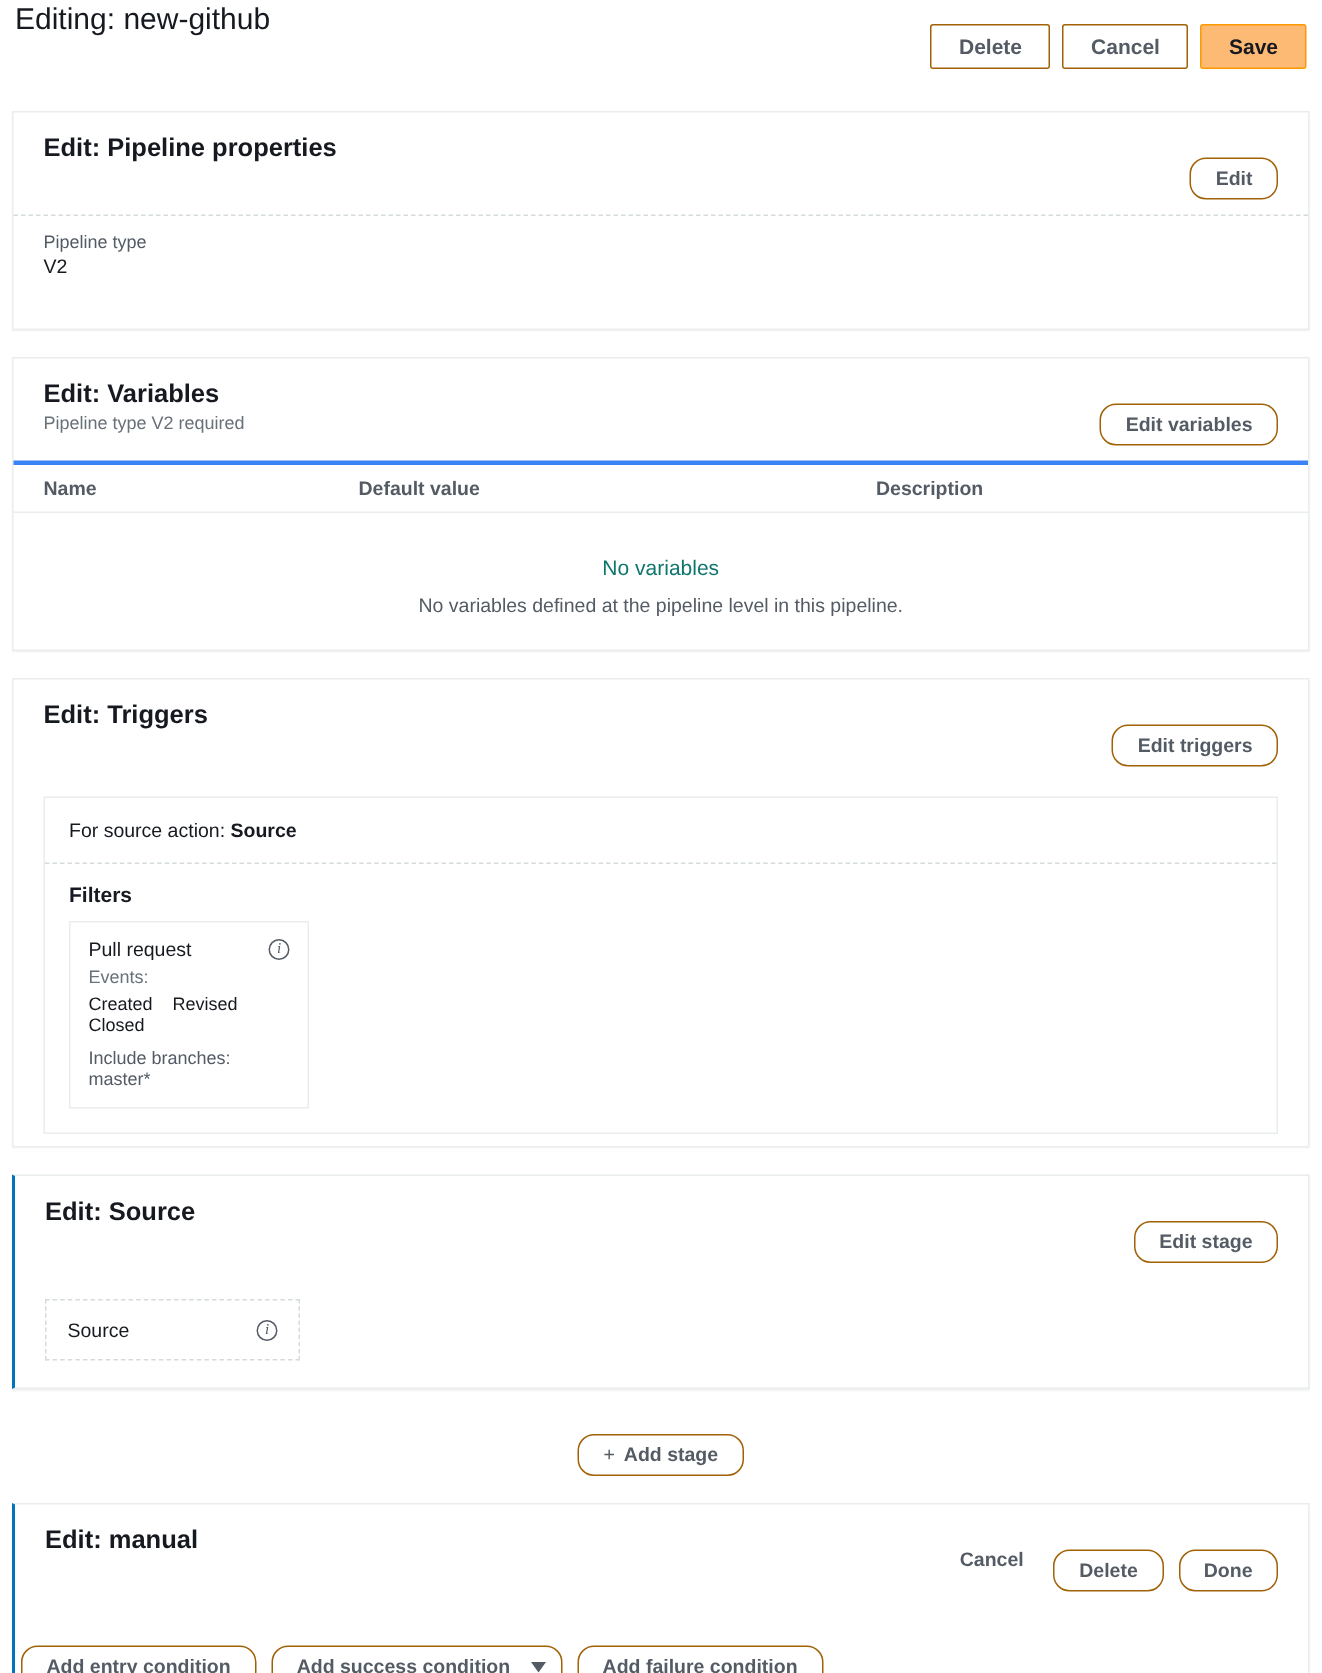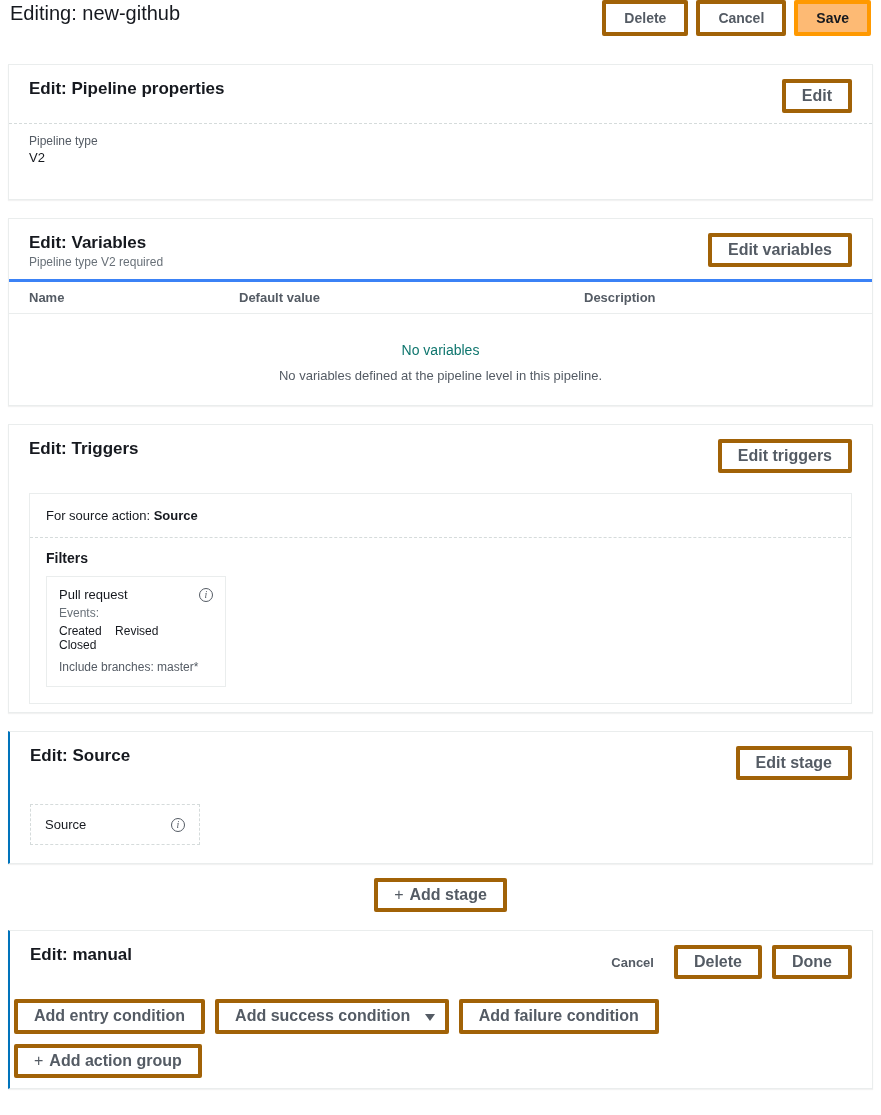--- a/index.html
+++ b/index.html
@@ -21,35 +21,37 @@
     font-size: 20px;
     font-weight: 400;
     margin: 2px 0 0 0;
   }
   .btn-row { display: flex; gap: 8px; }
   .btn {
     font-family: inherit;
     font-size: 14px;
     font-weight: 700;
     padding: 4px 18px;
-    border: 4px solid #a16207;
+    border: 1px solid #a16207;
     background: #fff;
     border-radius: 2px;
     color: #545b64;
     cursor: pointer;
     line-height: 20px;
+    margin-top: 16px;
   }
   .btn-primary {
     background: #fdba74;
     border-color: #ff9900;
     color: #16191f;
   }
   .btn-sm {
     padding: 3px 16px;
-    font-size: 16px;
+    font-size: 13px;
+    border-radius: 11px;
   }
   .btn-dd { padding-right: 10px; }
   .btn-dd .caret {
     display: inline-block;
     margin-left: 10px;
     vertical-align: middle;
   }
   .btn-link {
     background: none;
     border: none;
@@ -117,21 +119,21 @@
   .inner-sep { border-top: 1px dashed #d5dbdb; }
   .filters-label {
     font-weight: 700;
     font-size: 14px;
     padding: 12px 16px 10px 16px;
   }
   .filter-card {
     border: 1px solid #eaeded;
     margin: 0 0 16px 16px;
     padding: 10px 12px 12px 12px;
-    width: 180px;
+    width: 160px;
     font-size: 12px;
     position: relative;
   }
   .filter-card .filter-title {
     font-size: 13px;
     color: #16191f;
     margin-bottom: 2px;
     display: flex;
     justify-content: space-between;
     align-items: center;

